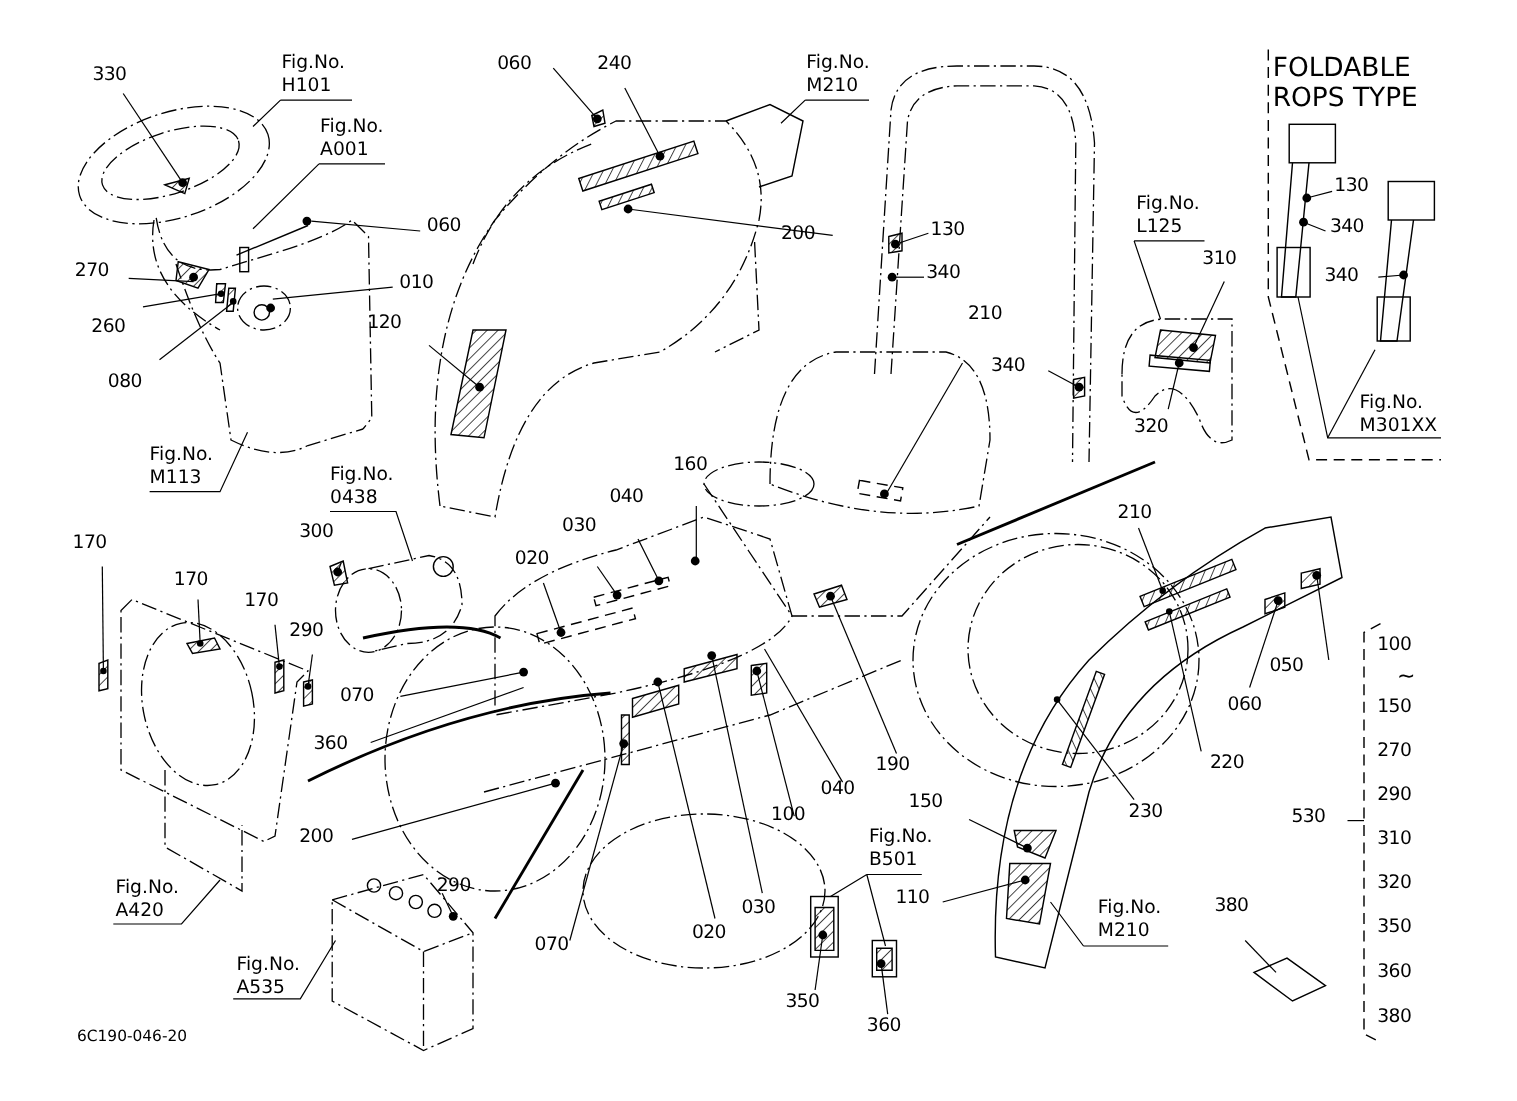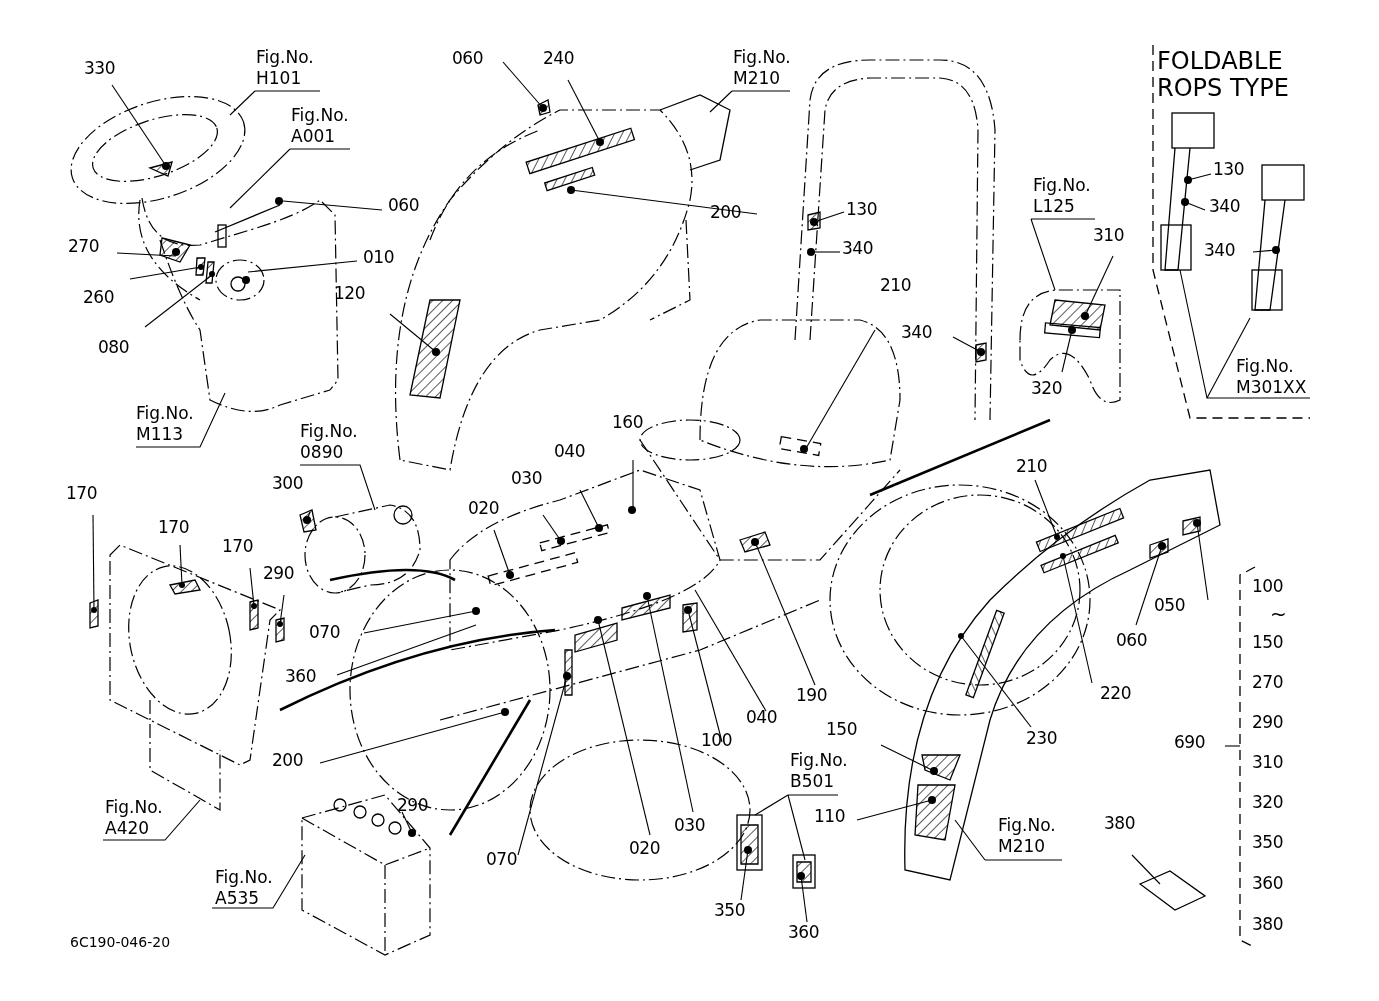--- a/index.html
+++ b/index.html
@@ -290,21 +290,21 @@
   <div class="lbl fig" style="left:1033px;top:175px">
       <span>Fig.No.</span>
       <span>L125</span>
     </div>
   <div class="lbl fig" style="left:1236px;top:356px">
       <span>Fig.No.</span>
       <span>M301XX</span>
     </div>
   <div class="lbl fig" style="left:300px;top:421px">
       <span>Fig.No.</span>
-      <span>0890</span>
+      <span>0438</span>
     </div>
   <div class="lbl fig" style="left:105px;top:797px">
       <span>Fig.No.</span>
       <span>A420</span>
     </div>
   <div class="lbl fig" style="left:215px;top:867px">
       <span>Fig.No.</span>
       <span>A535</span>
     </div>
   <div class="lbl fig" style="left:790px;top:750px">
@@ -362,21 +362,21 @@
   <div class="lbl part" style="left:1016px;top:458px">210</div>
   <div class="lbl part" style="left:1100px;top:685px">220</div>
   <div class="lbl part" style="left:1026px;top:730px">230</div>
   <div class="lbl part" style="left:1116px;top:632px">060</div>
   <div class="lbl part" style="left:1154px;top:597px">050</div>
   <div class="lbl part" style="left:826px;top:721px">150</div>
   <div class="lbl part" style="left:814px;top:808px">110</div>
   <div class="lbl part" style="left:714px;top:902px">350</div>
   <div class="lbl part" style="left:788px;top:924px">360</div>
   <div class="lbl part" style="left:1104px;top:815px">380</div>
-  <div class="lbl part" style="left:1174px;top:734px">690</div>
+  <div class="lbl part" style="left:1174px;top:734px">530</div>
 
   <div class="lbl part" style="left:1252px;top:578px">100</div>
   <div class="lbl part" style="left:1270px;top:604px;font-size:20px">~</div>
   <div class="lbl part" style="left:1252px;top:634px">150</div>
   <div class="lbl part" style="left:1252px;top:674px">270</div>
   <div class="lbl part" style="left:1252px;top:714px">290</div>
   <div class="lbl part" style="left:1252px;top:754px">310</div>
   <div class="lbl part" style="left:1252px;top:794px">320</div>
   <div class="lbl part" style="left:1252px;top:834px">350</div>
   <div class="lbl part" style="left:1252px;top:875px">360</div>

